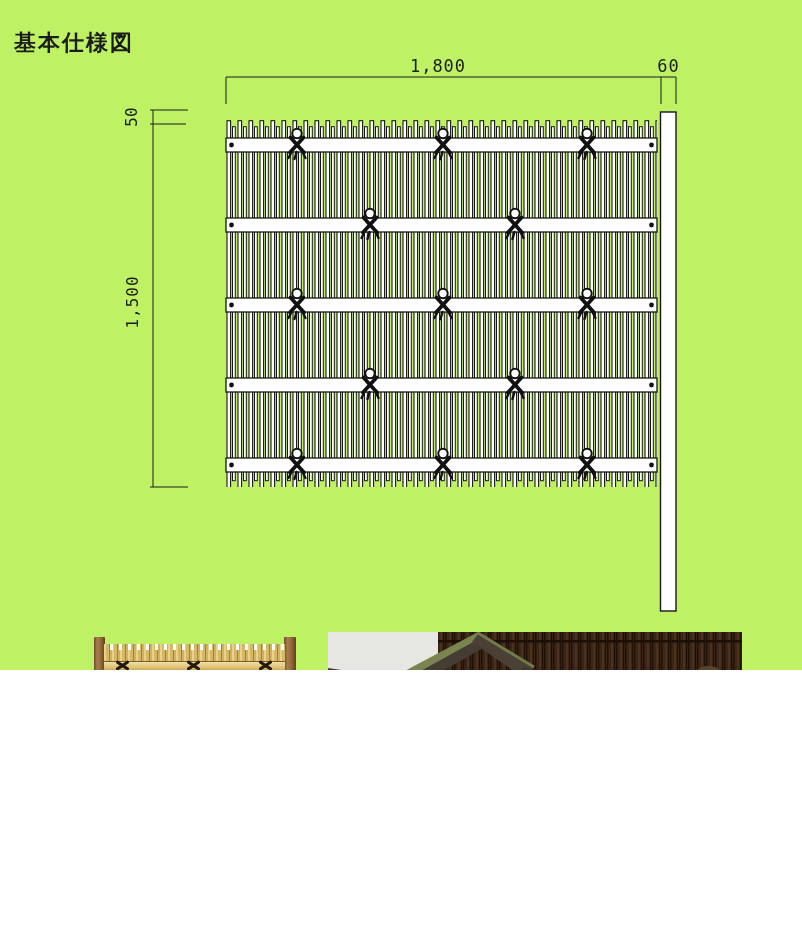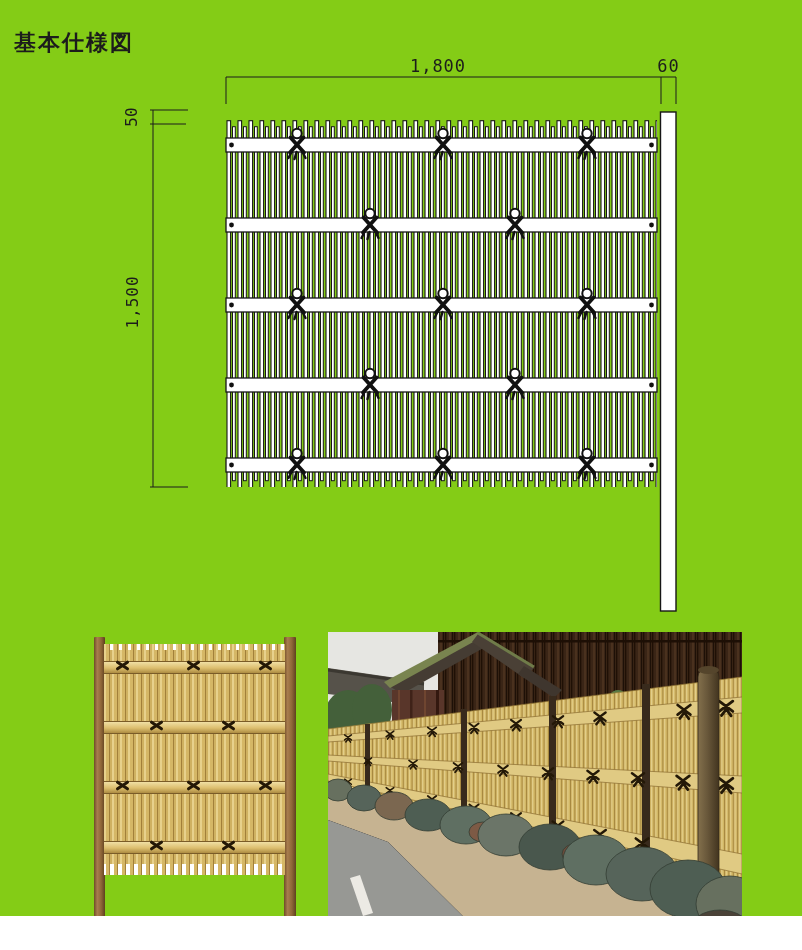--- a/index.html
+++ b/index.html
@@ -1,16 +1,16 @@
 <!DOCTYPE html>
 <html><head>
 <meta charset="utf-8">
 <style>
   html,body{margin:0;padding:0;background:#ffffff;}
-  .page{position:relative;width:802px;height:916px;background:#84cc16;overflow:hidden;
+  .page{position:relative;width:802px;height:670px;background:#bef264;overflow:hidden;
         font-family:"Liberation Sans",sans-serif;}
   .title{position:absolute;left:14px;top:28px;margin:0;font-size:22px;font-weight:600;
          letter-spacing:2px;color:#1c1c1c;}
   svg text{font-family:"DejaVu Sans Mono",monospace;fill:#1c1c1c;}
   .drawing{position:absolute;left:0;top:0;}
   
   .p1{position:absolute;left:88px;top:634px;width:210px;height:302px;}
   .p1 .post{position:absolute;top:3px;height:297px;border-radius:1px;
             background:linear-gradient(90deg,#6f4b26,#a87d4e 30%,#8f6638 65%,#5e3f1f);}
   .p1 .postL{left:6px;width:11px;}

